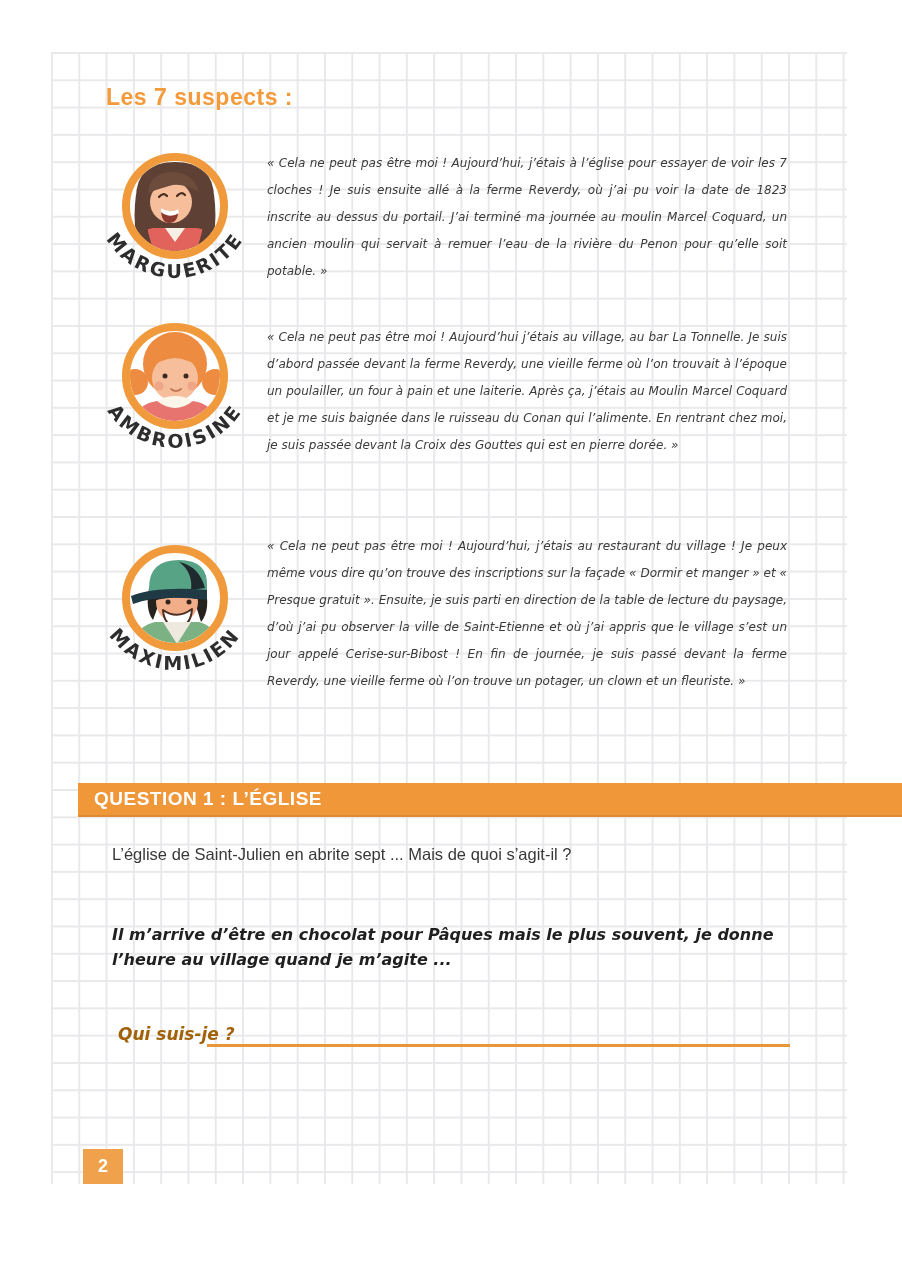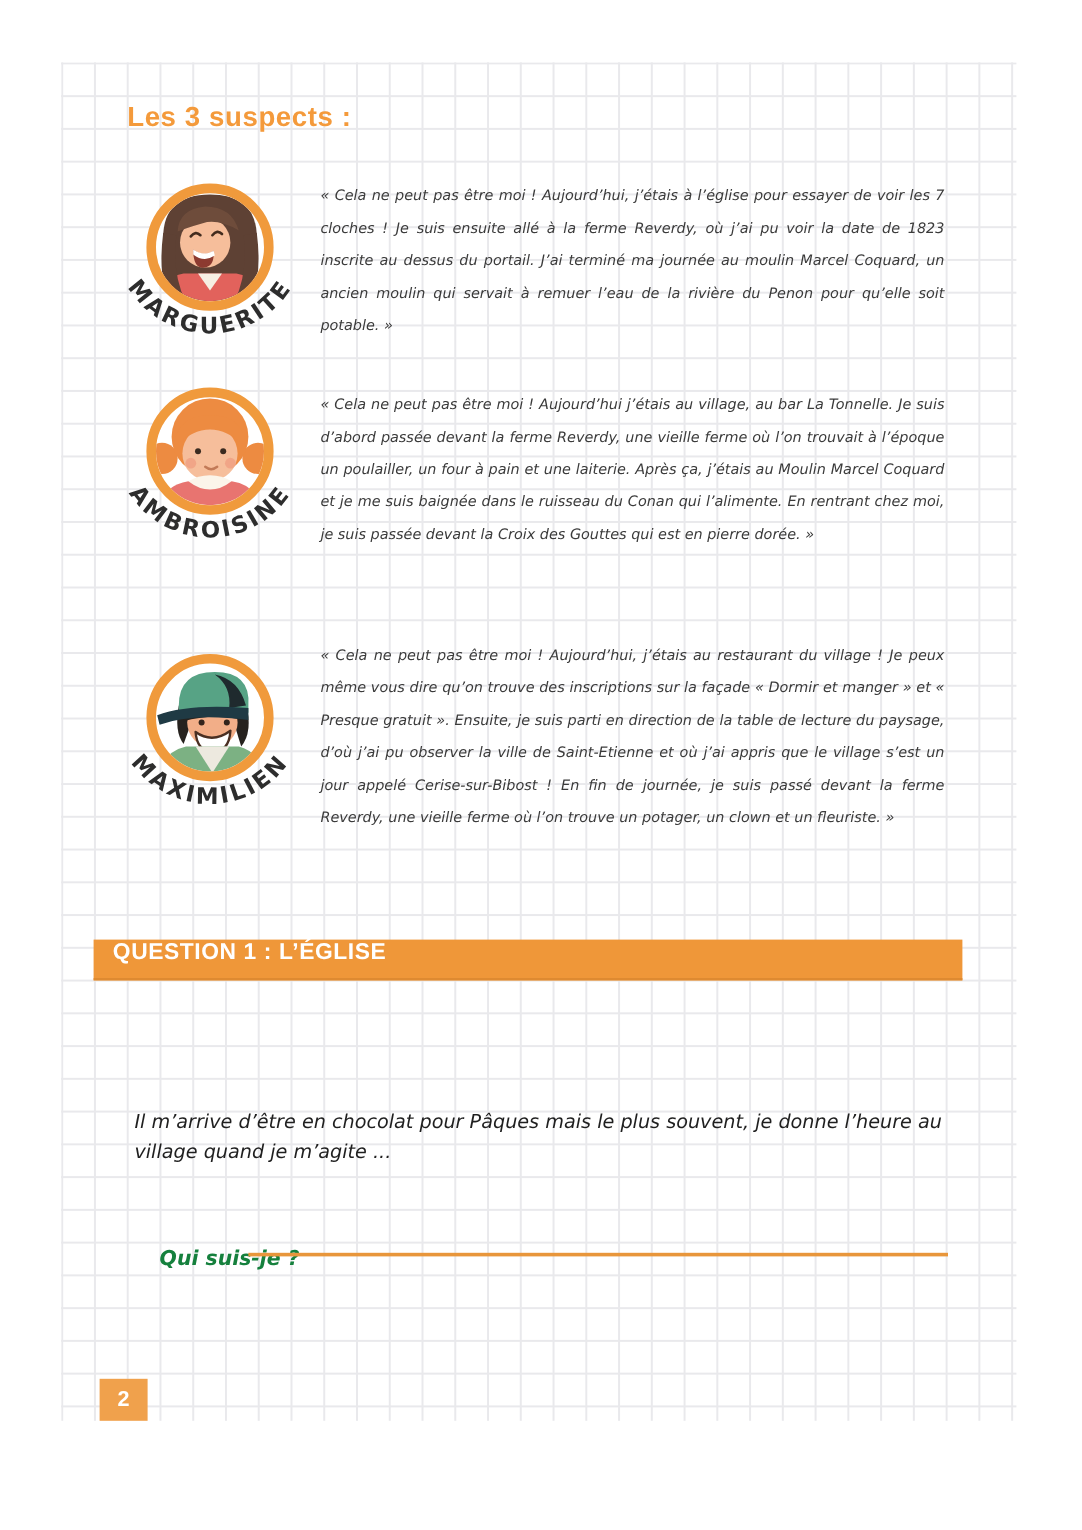--- a/index.html
+++ b/index.html
@@ -13,44 +13,44 @@
   .title{position:absolute;left:106px;top:84px;margin:0;font-size:23px;font-weight:bold;
          color:#f49a3b;letter-spacing:.5px;}
   .avatar{position:absolute;left:93px;width:164px;height:152px;}
   .arc-name{font-family:"DejaVu Sans",sans-serif;font-weight:bold;font-size:19px;
             fill:#2d2d2d;letter-spacing:2.5px;}
   .quote{position:absolute;left:267px;width:520px;margin:0;text-align:justify;
          font-family:"DejaVu Sans",sans-serif;font-style:italic;
          font-size:12px;line-height:27px;color:#3b3b3b;}
   .q1{top:150px}.q2{top:324px}.q3{top:533px}
   .av1{top:146px}.av2{top:316px}.av3{top:538px}
-  .banner{position:absolute;left:78px;top:783px;width:724px;height:32px;background:#ef9739;
-          border-bottom:2px solid #de8a31;display:flex;}
+  .banner{position:absolute;left:78px;top:783px;width:824px;height:32px;background:#ef9739;
+          border-bottom:2px solid #de8a31;display:flex;align-items:center;}
   .banner span{color:#ffffff;font-weight:bold;font-size:19px;letter-spacing:.5px;padding-left:16px;}
   .qline{position:absolute;left:112px;margin:0;font-size:16.5px;color:#383838;}
   .ql1{top:845px}.ql2{top:885px}
   .riddle{position:absolute;left:112px;top:922px;width:700px;margin:0;
-          font-family:"DejaVu Sans",sans-serif;font-weight:normal;font-style:italic;
+          font-family:"DejaVu Sans",sans-serif;font-weight:bold;font-style:italic;
           font-size:16px;line-height:25px;color:#1f1f1f;}
-  .prompt{position:absolute;left:118px;top:1024px;margin:15px;
+  .prompt{position:absolute;left:118px;top:1024px;margin:0;
           font-family:"DejaVu Sans",sans-serif;font-weight:bold;font-style:italic;
-          font-size:17px;color:#15803d;}
+          font-size:17px;color:#a16207;}
   .answer-line{position:absolute;left:207px;top:1020px;width:583px;height:24px;
                border-bottom:3px solid #e8963b;}
   .page-number{position:absolute;left:83px;top:1149px;width:40px;height:35px;background:#f0a14c;
                color:#ffffff;font-weight:bold;font-size:18px;display:flex;
                align-items:center;justify-content:center;}
 </style>
 </head>
 <body>
 
 <div class="page">
   <div class="grid-panel"></div>
 
-  <h1 class="title">Les 3 suspects :</h1>
+  <h1 class="title">Les 7 suspects :</h1>
 
   <div class="avatar av1">
     <svg width="164" height="152" viewBox="0 0 164 152">
       <defs>
         <clipPath id="clip0">
             <circle cx="82" cy="60" r="45"></circle>
           </clipPath>
         <path id="arc0" d="M 14,94 A 80,80 0 0 0 150,94" fill="none"></path>
       </defs>
       <circle cx="82" cy="60" r="45" fill="#ffffff"></circle>
@@ -134,19 +134,20 @@
         <textPath href="#arc2" startOffset="50%" text-anchor="middle">MAXIMILIEN</textPath>
       </text>
     </svg>
   </div>
   <p class="quote q3">« Cela ne peut pas être moi ! Aujourd’hui, j’étais au restaurant du village ! Je peux même vous dire qu’on trouve des inscriptions sur la façade « Dormir et manger » et « Presque gratuit ». Ensuite, je suis parti en direction de la table de lecture du paysage, d’où j’ai pu observer la ville de Saint-Etienne et où j’ai appris que le village s’est un jour appelé Cerise-sur-Bibost ! En fin de journée, je suis passé devant la ferme Reverdy, une vieille ferme où l’on trouve un potager, un clown et un fleuriste. »</p>
 
   <div class="banner">
     <span>QUESTION 1 : L’ÉGLISE</span>
   </div>
 
+  <p class="qline ql1">L’église de Saint-Julien en abrite sept ... Mais de quoi s’agit-il ?</p>
   <p class="riddle">Il m’arrive d’être en chocolat pour Pâques mais le plus souvent, je donne l’heure au village quand je m’agite ...</p>
 
   <p class="prompt">Qui suis-je ?</p>
   <div class="answer-line"></div>
 
   <div class="page-number">2</div>
 </div>
 
 </body></html>

